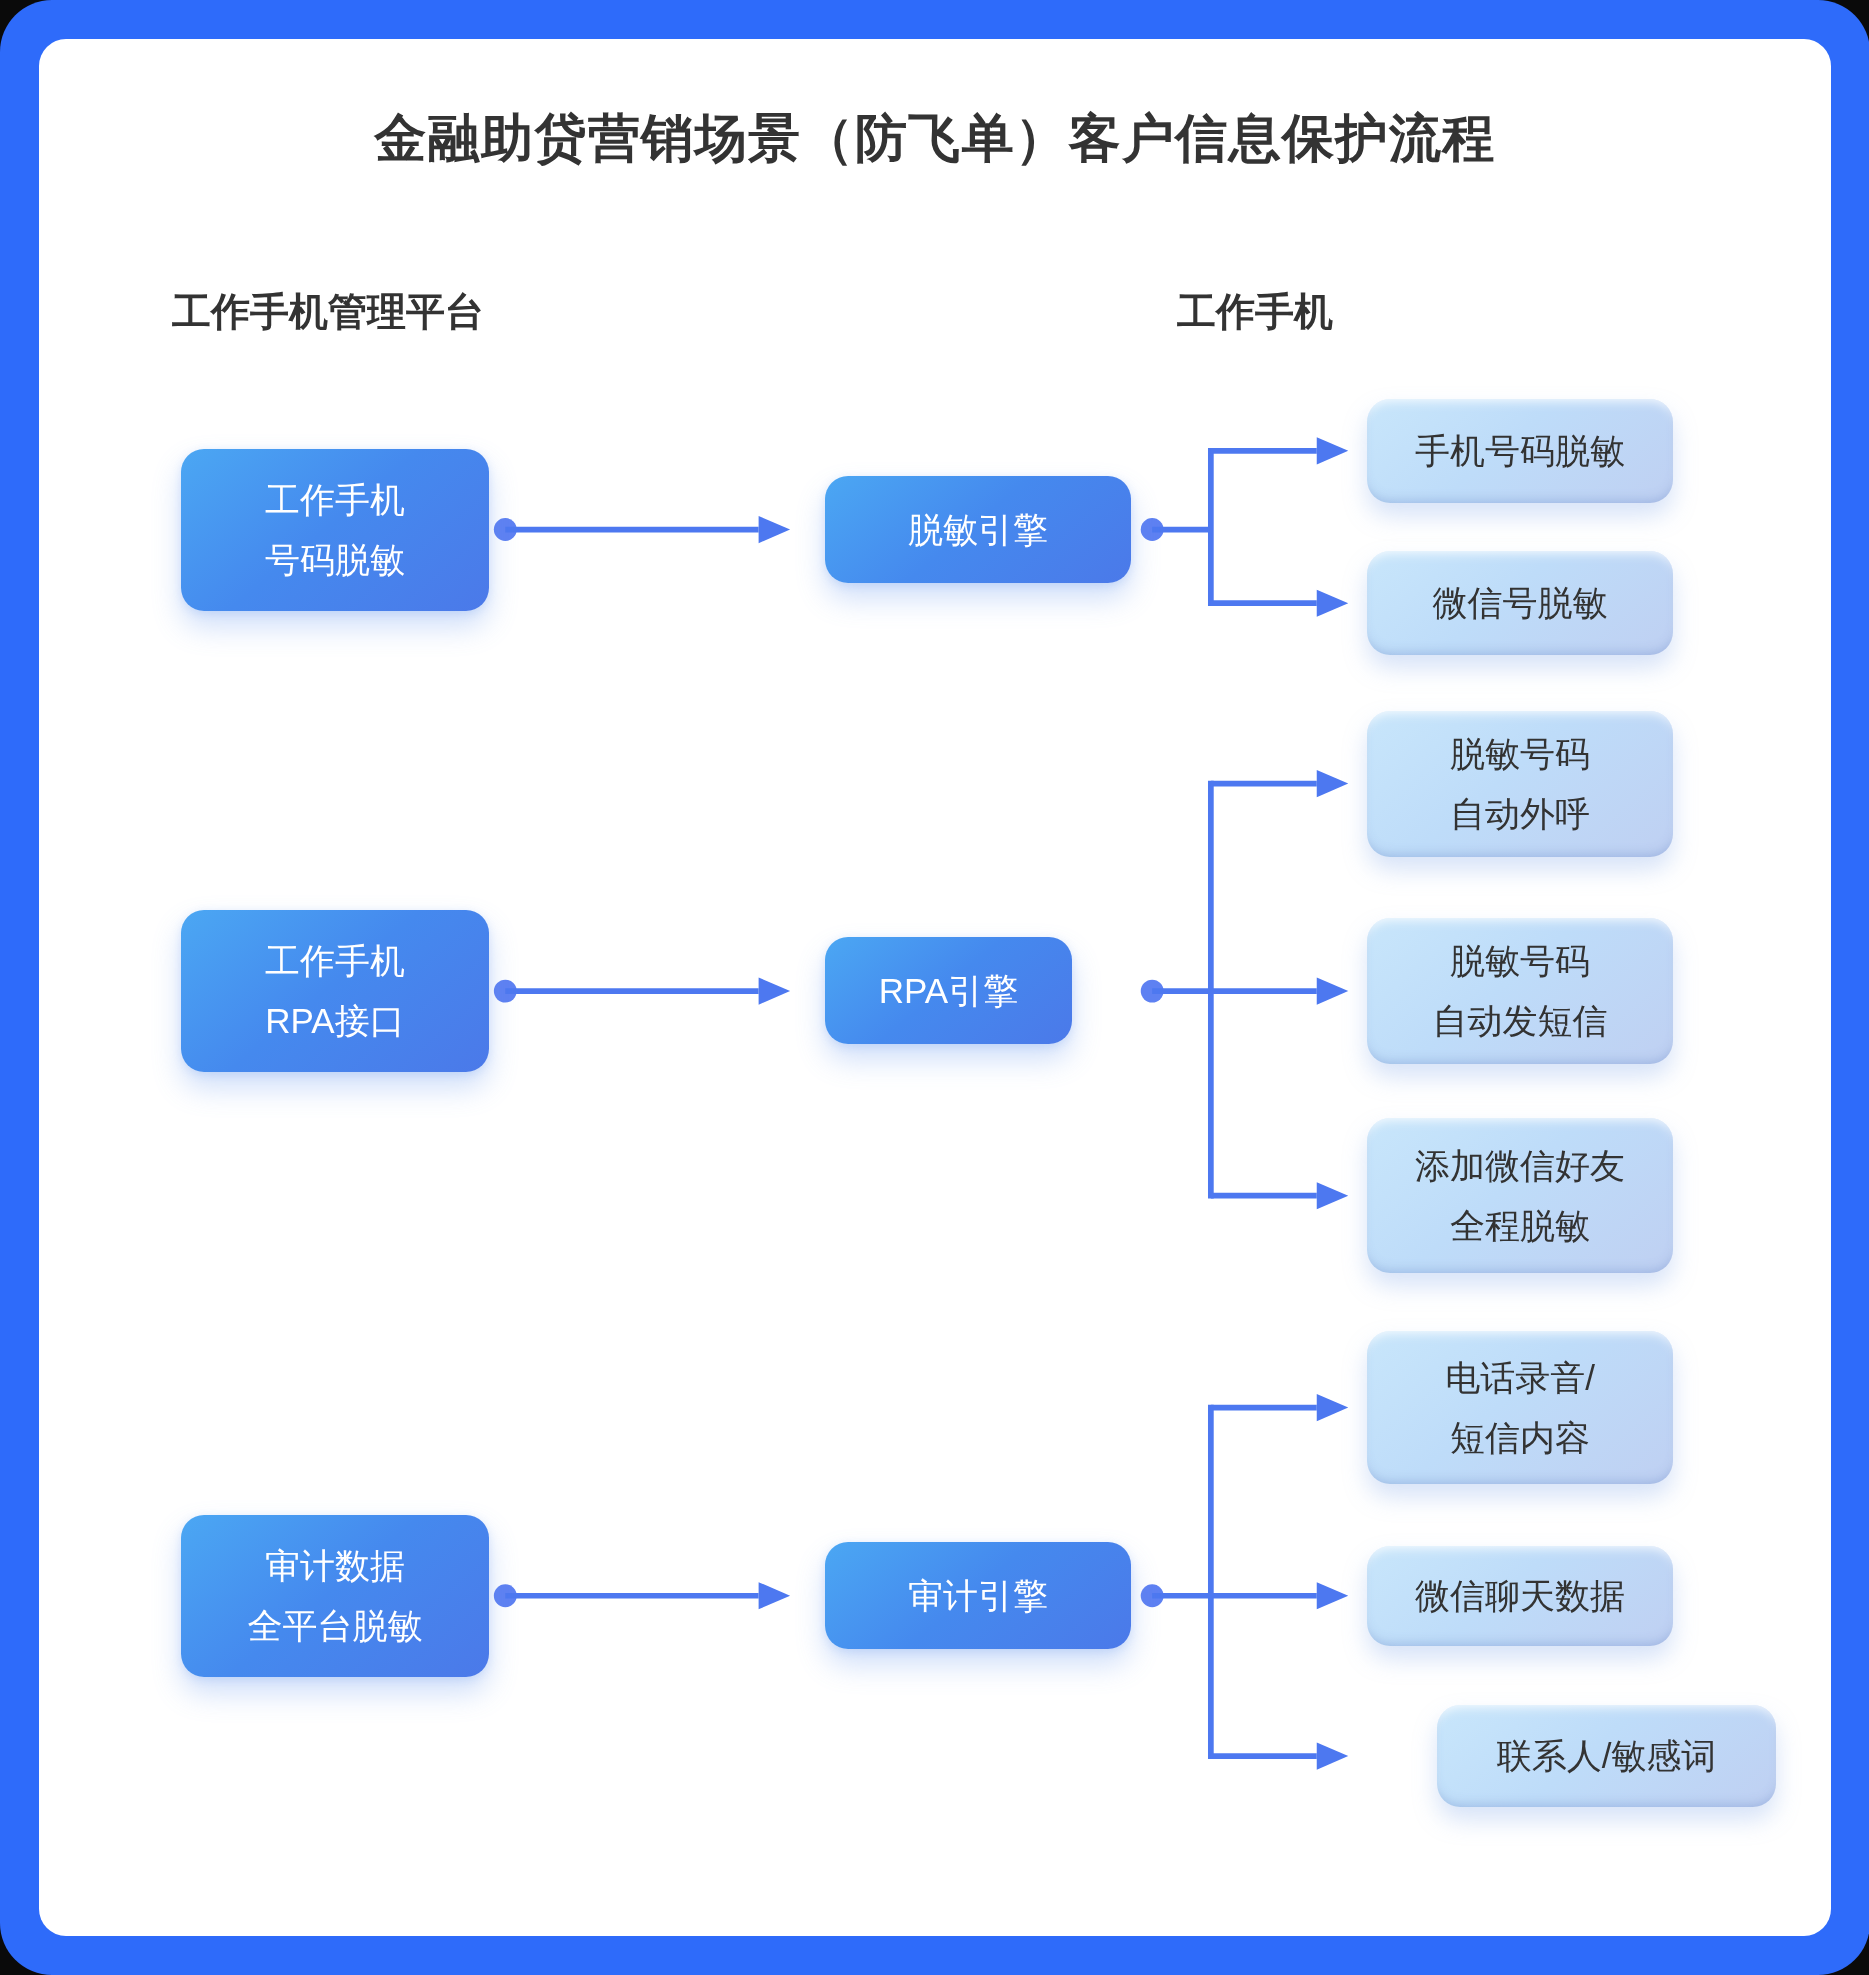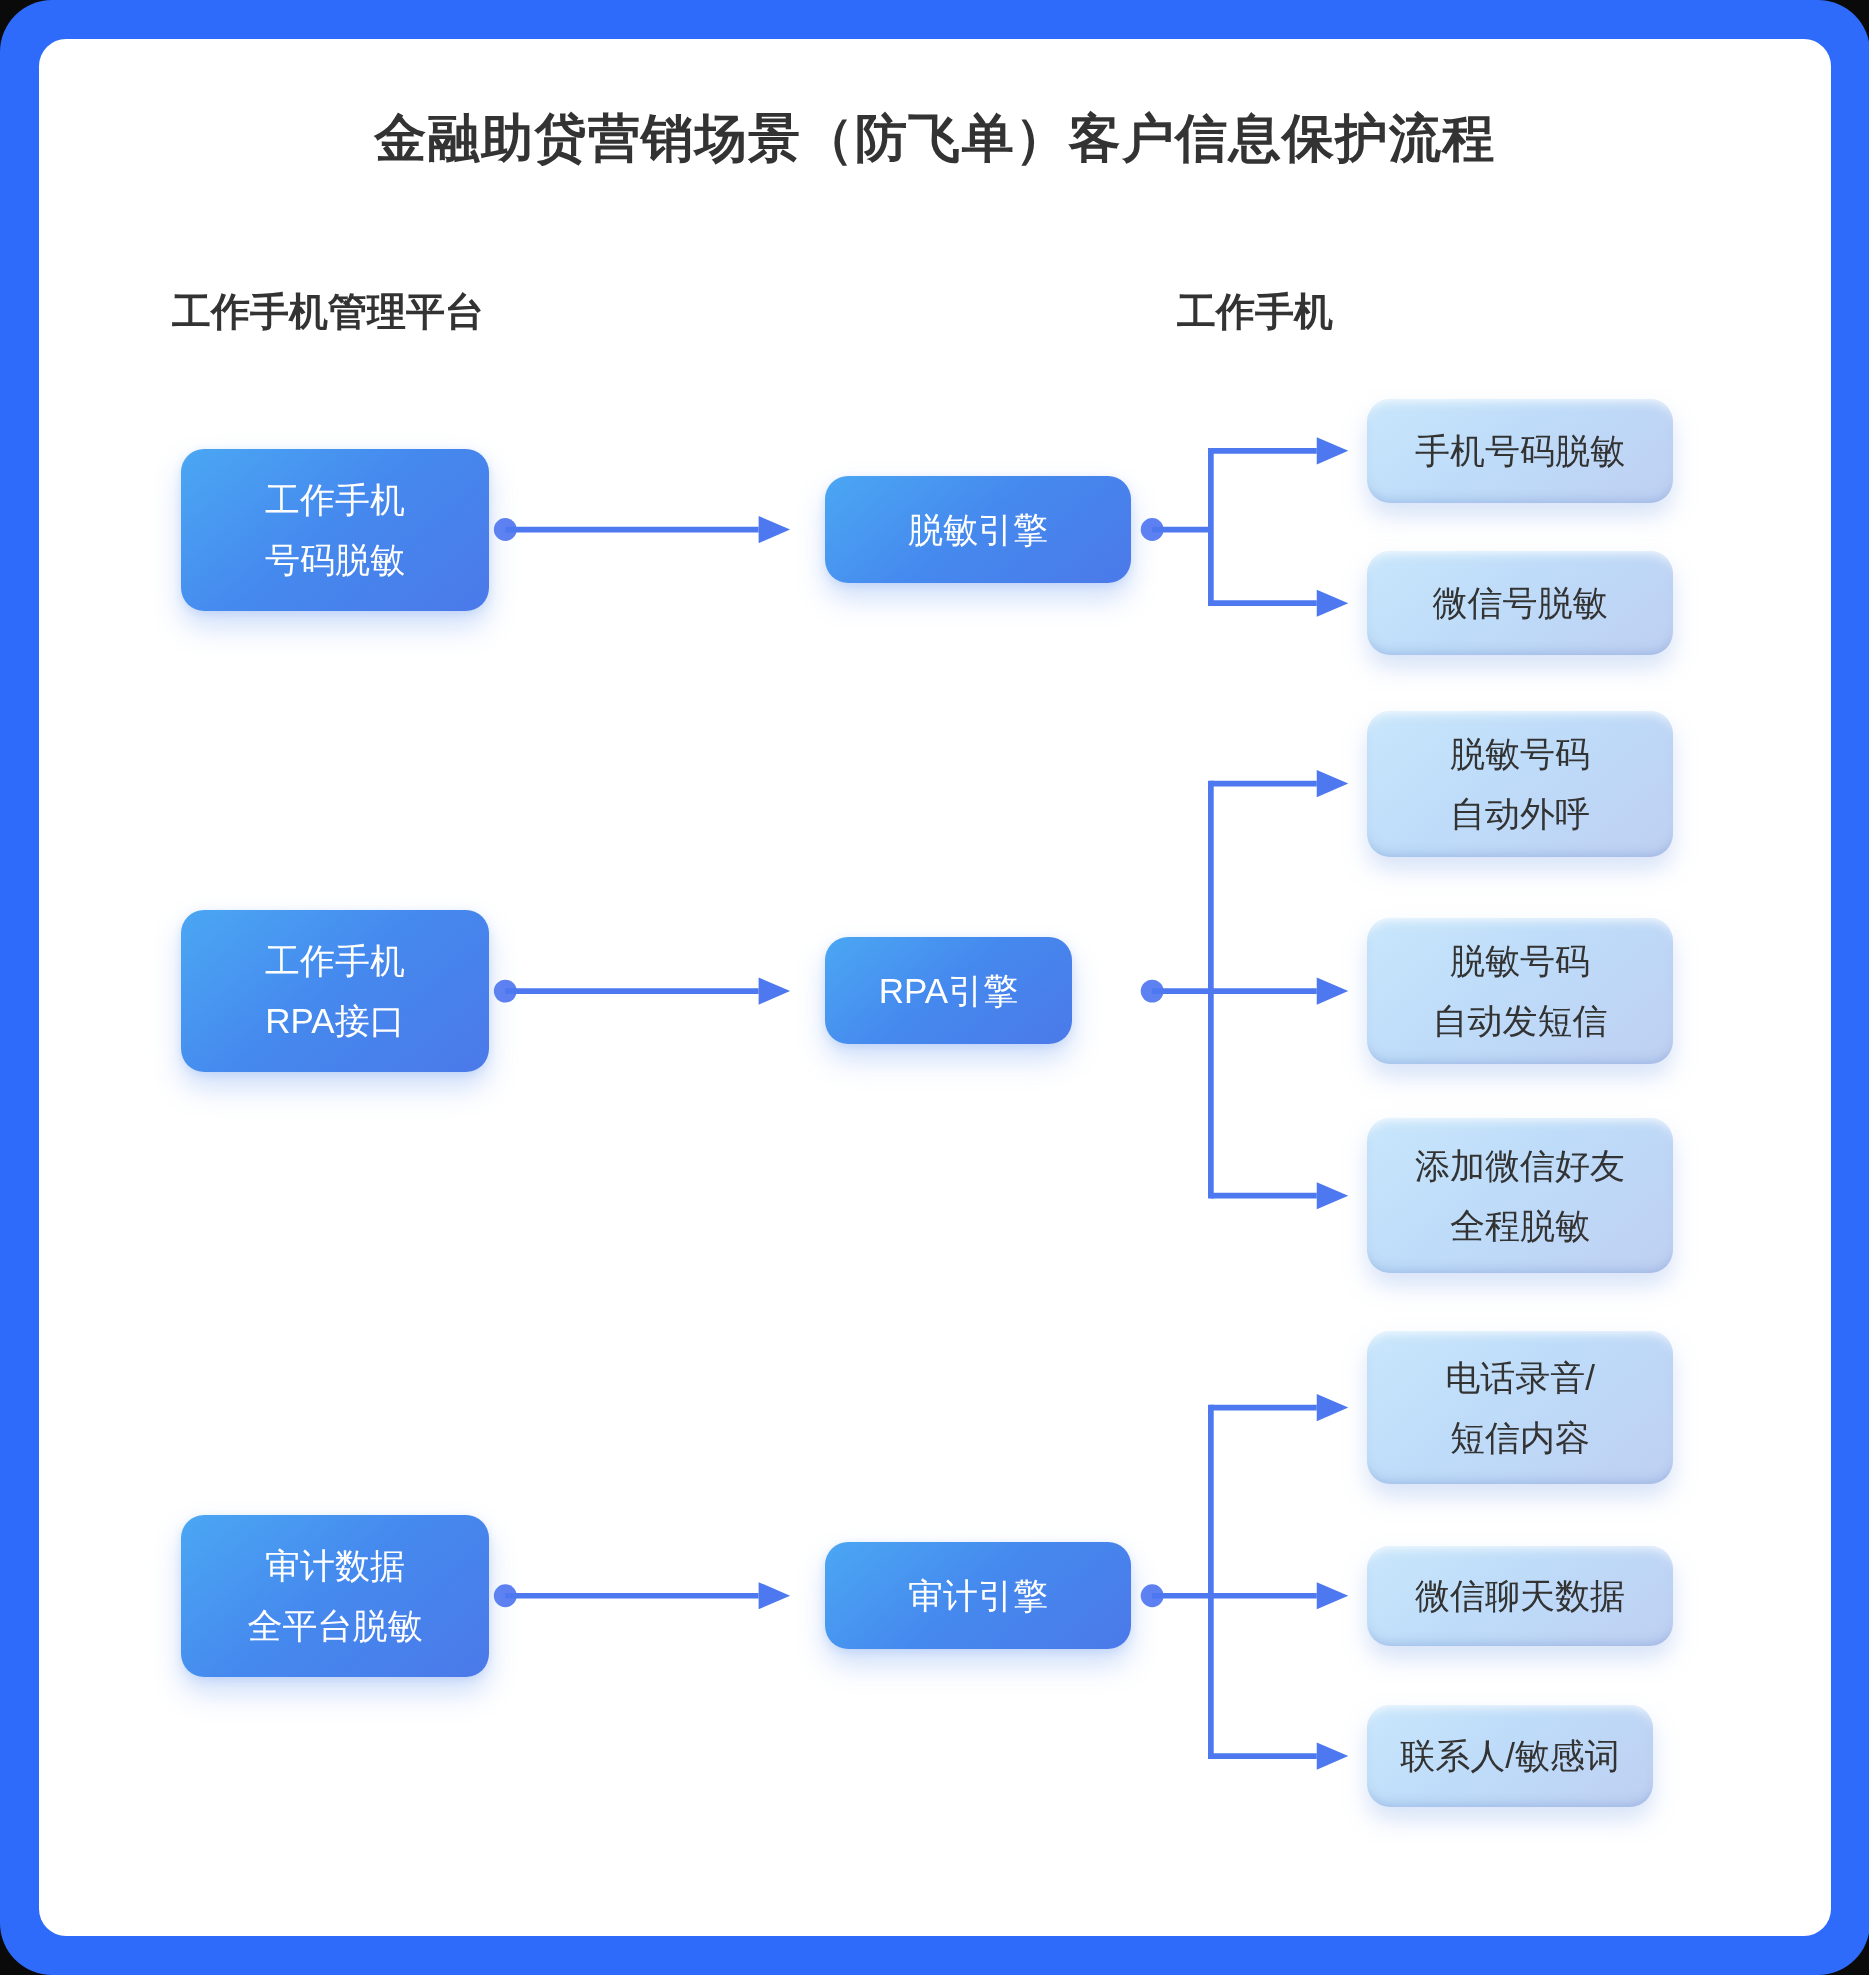--- a/index.html
+++ b/index.html
@@ -156,17 +156,17 @@
   <div class="node light" style="left:1367px;top:1331px;width:306px;height:153px;">
     <span>电话录音/</span>
     <span>短信内容</span>
   </div>
   <div class="node dark" style="left:825px;top:1542px;width:306px;height:107px;">
     <span>审计引擎</span>
   </div>
   <div class="node light" style="left:1367px;top:1546px;width:306px;height:100px;">
     <span>微信聊天数据</span>
   </div>
-  <div class="node light" style="left:1367px;top:1705px;width:286px;height:102px;">
+  <div class="node light" style="left:1437px;top:1705px;width:339px;height:102px;">
     <span>联系人/敏感词</span>
   </div>
 </div>
 
 
 </body></html>

